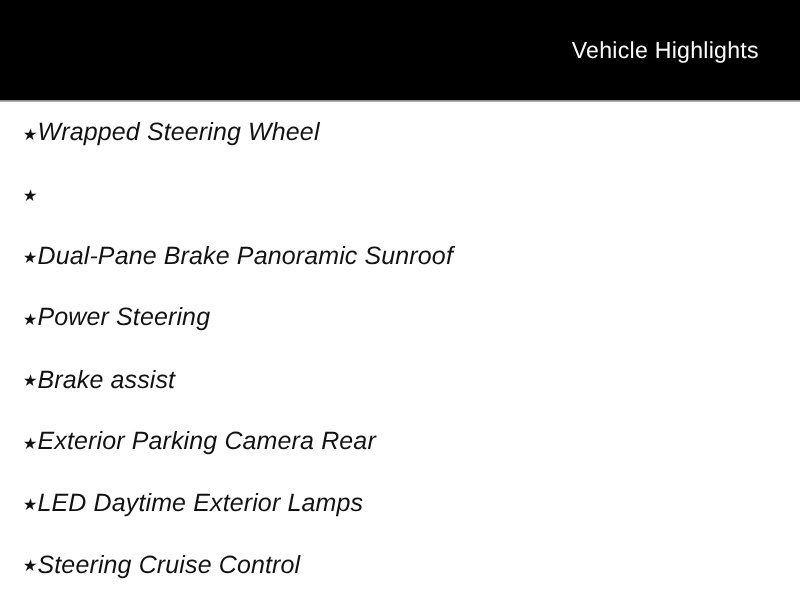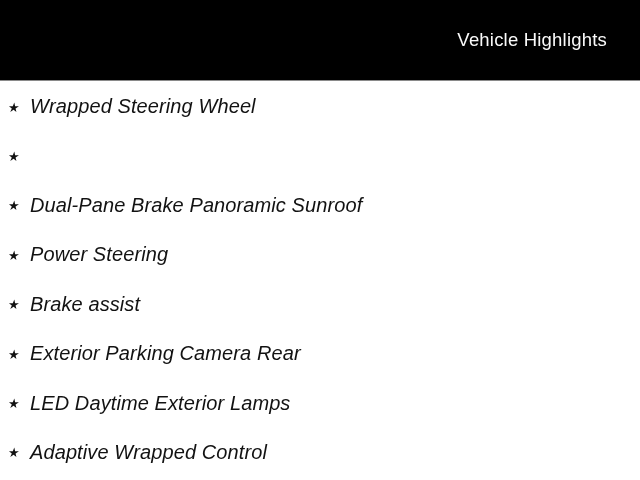--- a/index.html
+++ b/index.html
@@ -9,20 +9,21 @@
     height: 480px;
     background: #ffffff;
     font-family: "Liberation Sans", sans-serif;
     overflow: hidden;
   }
   .screen {
     width: 640px;
     height: 358px;
     background: #ffffff;
     position: relative;
+    text-align: right;
   }
   .header {
     height: 81px;
     background: #000000;
     border-bottom: 1px solid #8a8a8a;
     display: flex;
     align-items: center;
     justify-content: flex-end;
     padding-right: 33px;
     box-sizing: border-box;
@@ -101,18 +102,18 @@
       <span class="label">Exterior Parking Camera Rear</span>
     </div>
 
     <div class="item">
       <span class="star">★</span>
       <span class="label">LED Daytime Exterior Lamps</span>
     </div>
 
     <div class="item">
       <span class="star">★</span>
-      <span class="label">Adaptive Wrapped Control</span>
+      <span class="label">Steering Cruise Control</span>
     </div>
 
   </div>
 
 </div>
 
 </body></html>

